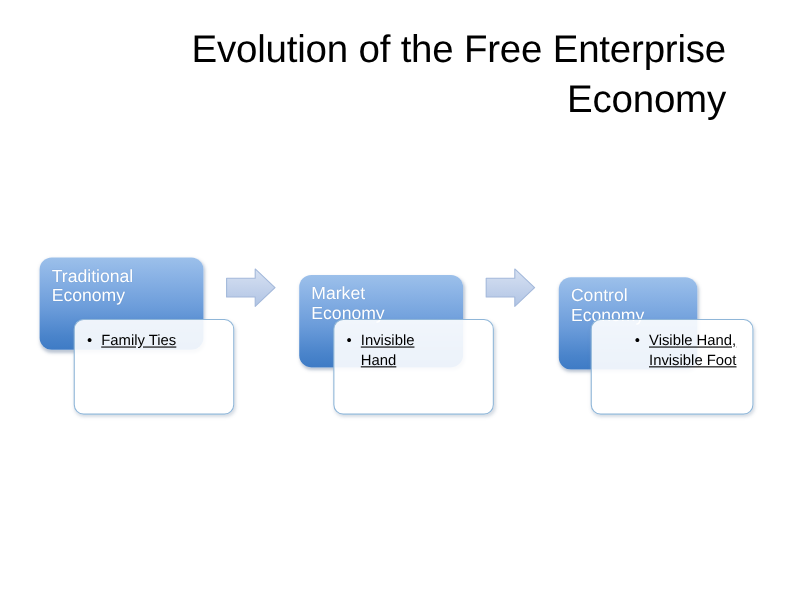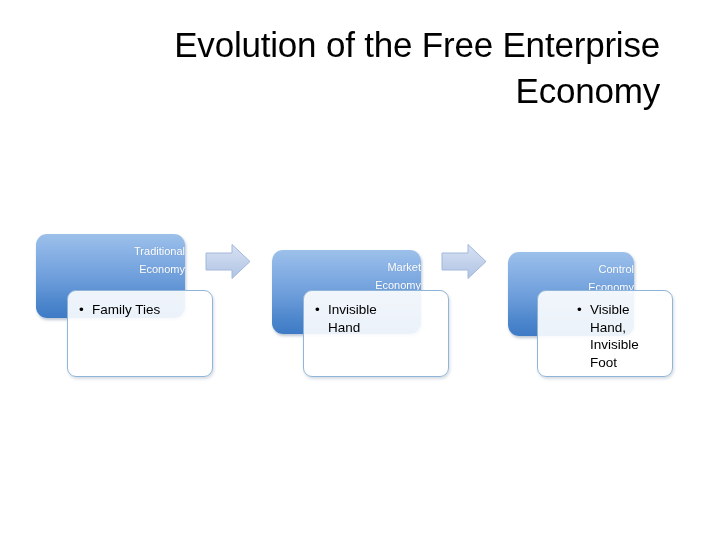--- a/index.html
+++ b/index.html
@@ -61,44 +61,45 @@
                 #9cc0ea 0%,
                 #8cb4e6 18%,
                 #6b9cda 55%,
                 #4a84cb 85%,
                 #3e7bc5 100%);
     box-shadow: 1px 2px 3px rgba(60, 90, 130, 0.35);
     box-sizing: border-box;
     padding: 9px 0 0 11px;
   }
   .proc-header-label {
-    font-size: 11px;
+    font-size: 16px;
     line-height: 17.5px;
     color: #ffffff;
     white-space: pre-line;
-    text-align: right;
+    text-align: left;
     text-shadow: 0 0 1px rgba(40,80,130,0.25);
   }
 
   
   .proc-body {
     position: absolute;
     top: 290px;
     height: 87px;
     background: rgba(255, 255, 255, 0.90);
     border: 1px solid #8fb6d8;
     border-radius: 9px;
     box-sizing: border-box;
     box-shadow: 1px 2px 3px rgba(120, 140, 165, 0.30);
     padding: 10px 8px 0 9px;
   }
   .bullet-list {
     margin: 0;
     padding: 0;
     list-style: none;
+    text-decoration: underline;
   }
   .bullet-item {
     position: relative;
     padding-left: 15px;
     font-size: 13.5px;
     line-height: 17.5px;
     color: #000000;
     white-space: pre-line;
   }
   .bullet-item::before {
@@ -184,21 +185,21 @@
         </defs>
         <path d="M1,10 L27,10 L27,1.5 L45,18.5 L27,35.5 L27,27 L1,27 Z" fill="url(#agrad2)" stroke="#a3b8da" stroke-width="1" stroke-linejoin="round"></path>
       </svg>
     </div>
 
     <div class="proc-group">
       <div class="proc-header" style="left: 508px; top: 252px; width: 126px;">
         <div class="proc-header-label">Control
 Economy</div>
       </div>
-      <div class="proc-body" style="left: 537px; width: 136px; padding-left: 37px;">
+      <div class="proc-body" style="left: 537px; width: 148px; padding-left: 37px;">
         <ul class="bullet-list">
           <li class="bullet-item">Visible Hand,
 Invisible Foot</li>
         </ul>
       </div>
     </div>
 
   </div>
 </div>
 

